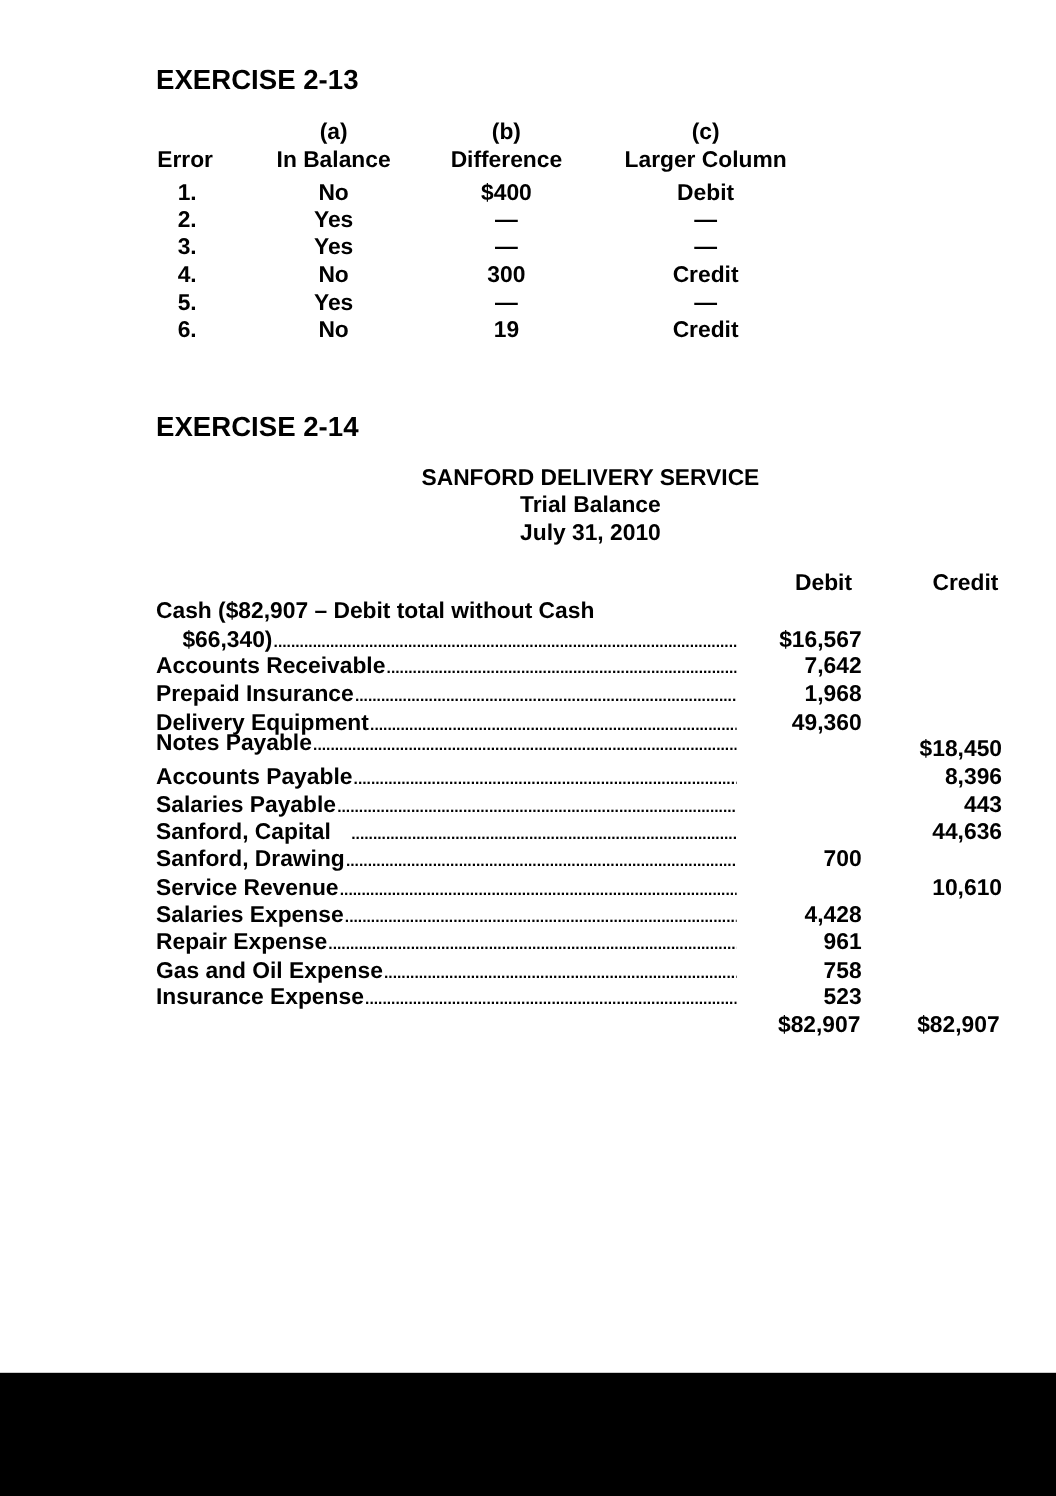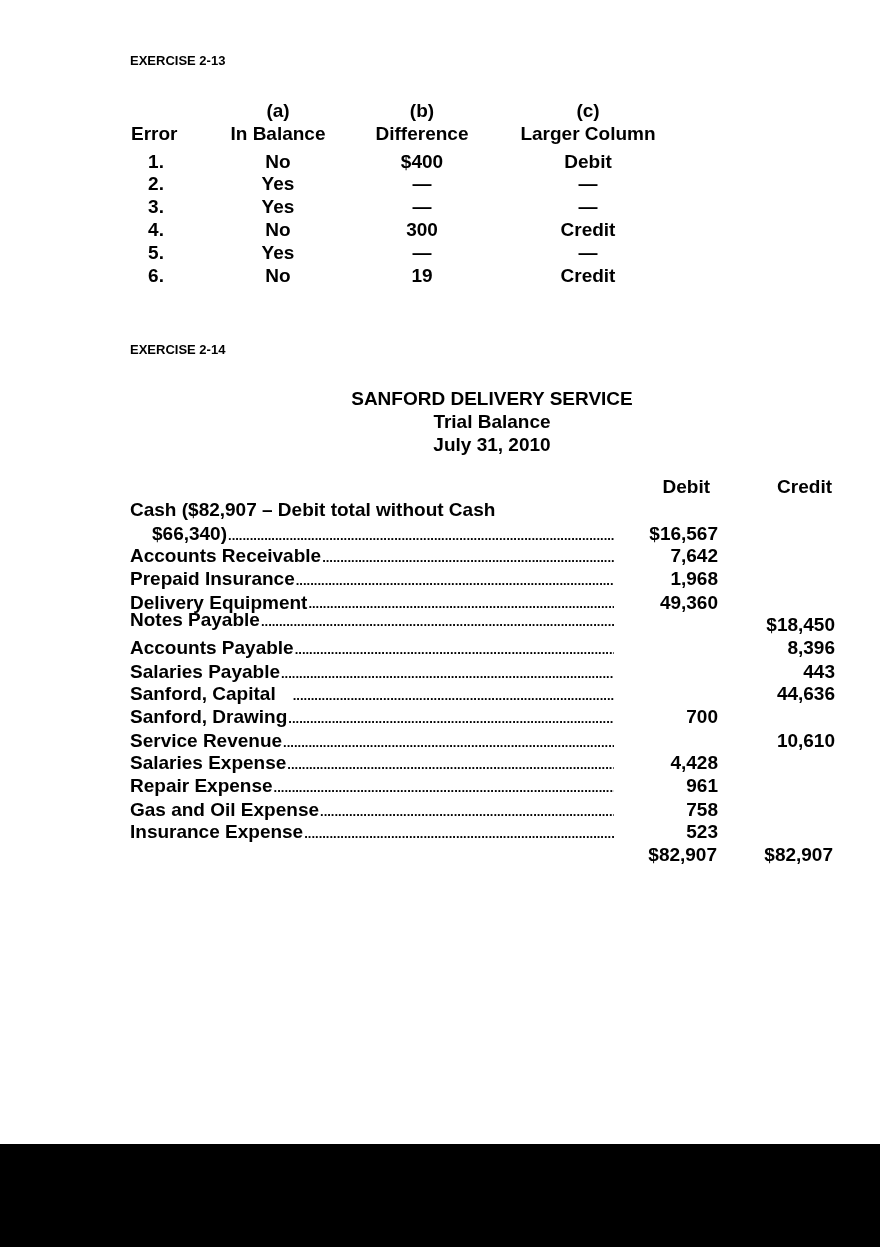--- a/index.html
+++ b/index.html
@@ -2,21 +2,21 @@
 <html><head>
   <meta charset="utf-8">
   <style>
     html, body { margin: 0; padding: 0; }
     body {
       width: 880px; height: 1247px; position: relative; overflow: hidden;
       background: #ffffff; color: #000000;
       font-family: "Liberation Sans", sans-serif; font-weight: bold;
     }
     .abs { position: absolute; white-space: nowrap; }
-    .h-ex { font-size: 13px; left: 130px; }
+    .h-ex { font-size: 23px; left: 130px; }
     .t13 { font-size: 19px; }
     .c { text-align: center; }
     .r { text-align: right; }
     .title { font-size: 19px; width: 880px; left: 52px; text-align: center; }
     .tb { font-size: 19px; }
     .acct {
       position: absolute; left: 130px; width: 484px; font-size: 19px;
       display: flex; align-items: baseline; white-space: nowrap; overflow: hidden;
     }
     .acct .dots {
@@ -108,21 +108,21 @@
   <div class="num-d" style="top:545px;">7,642</div>
   <div class="num-c" style="top:545px;"></div>
 
   <div class="acct" style="top:568px;">
       <span>Prepaid Insurance</span>
       <span class="dots"></span>
     </div>
   <div class="num-d" style="top:568px;">1,968</div>
   <div class="num-c" style="top:568px;"></div>
 
-  <div class="acct" style="top:592px;align-items:center;">
+  <div class="acct" style="top:592px;">
       <span>Delivery Equipment</span>
       <span class="dots"></span>
     </div>
   <div class="num-d" style="top:592px;">49,360</div>
   <div class="num-c" style="top:592px;"></div>
 
   <div class="acct" style="top:593px;margin-top:16px;">
       <span>Notes Payable</span>
       <span class="dots"></span>
     </div>

